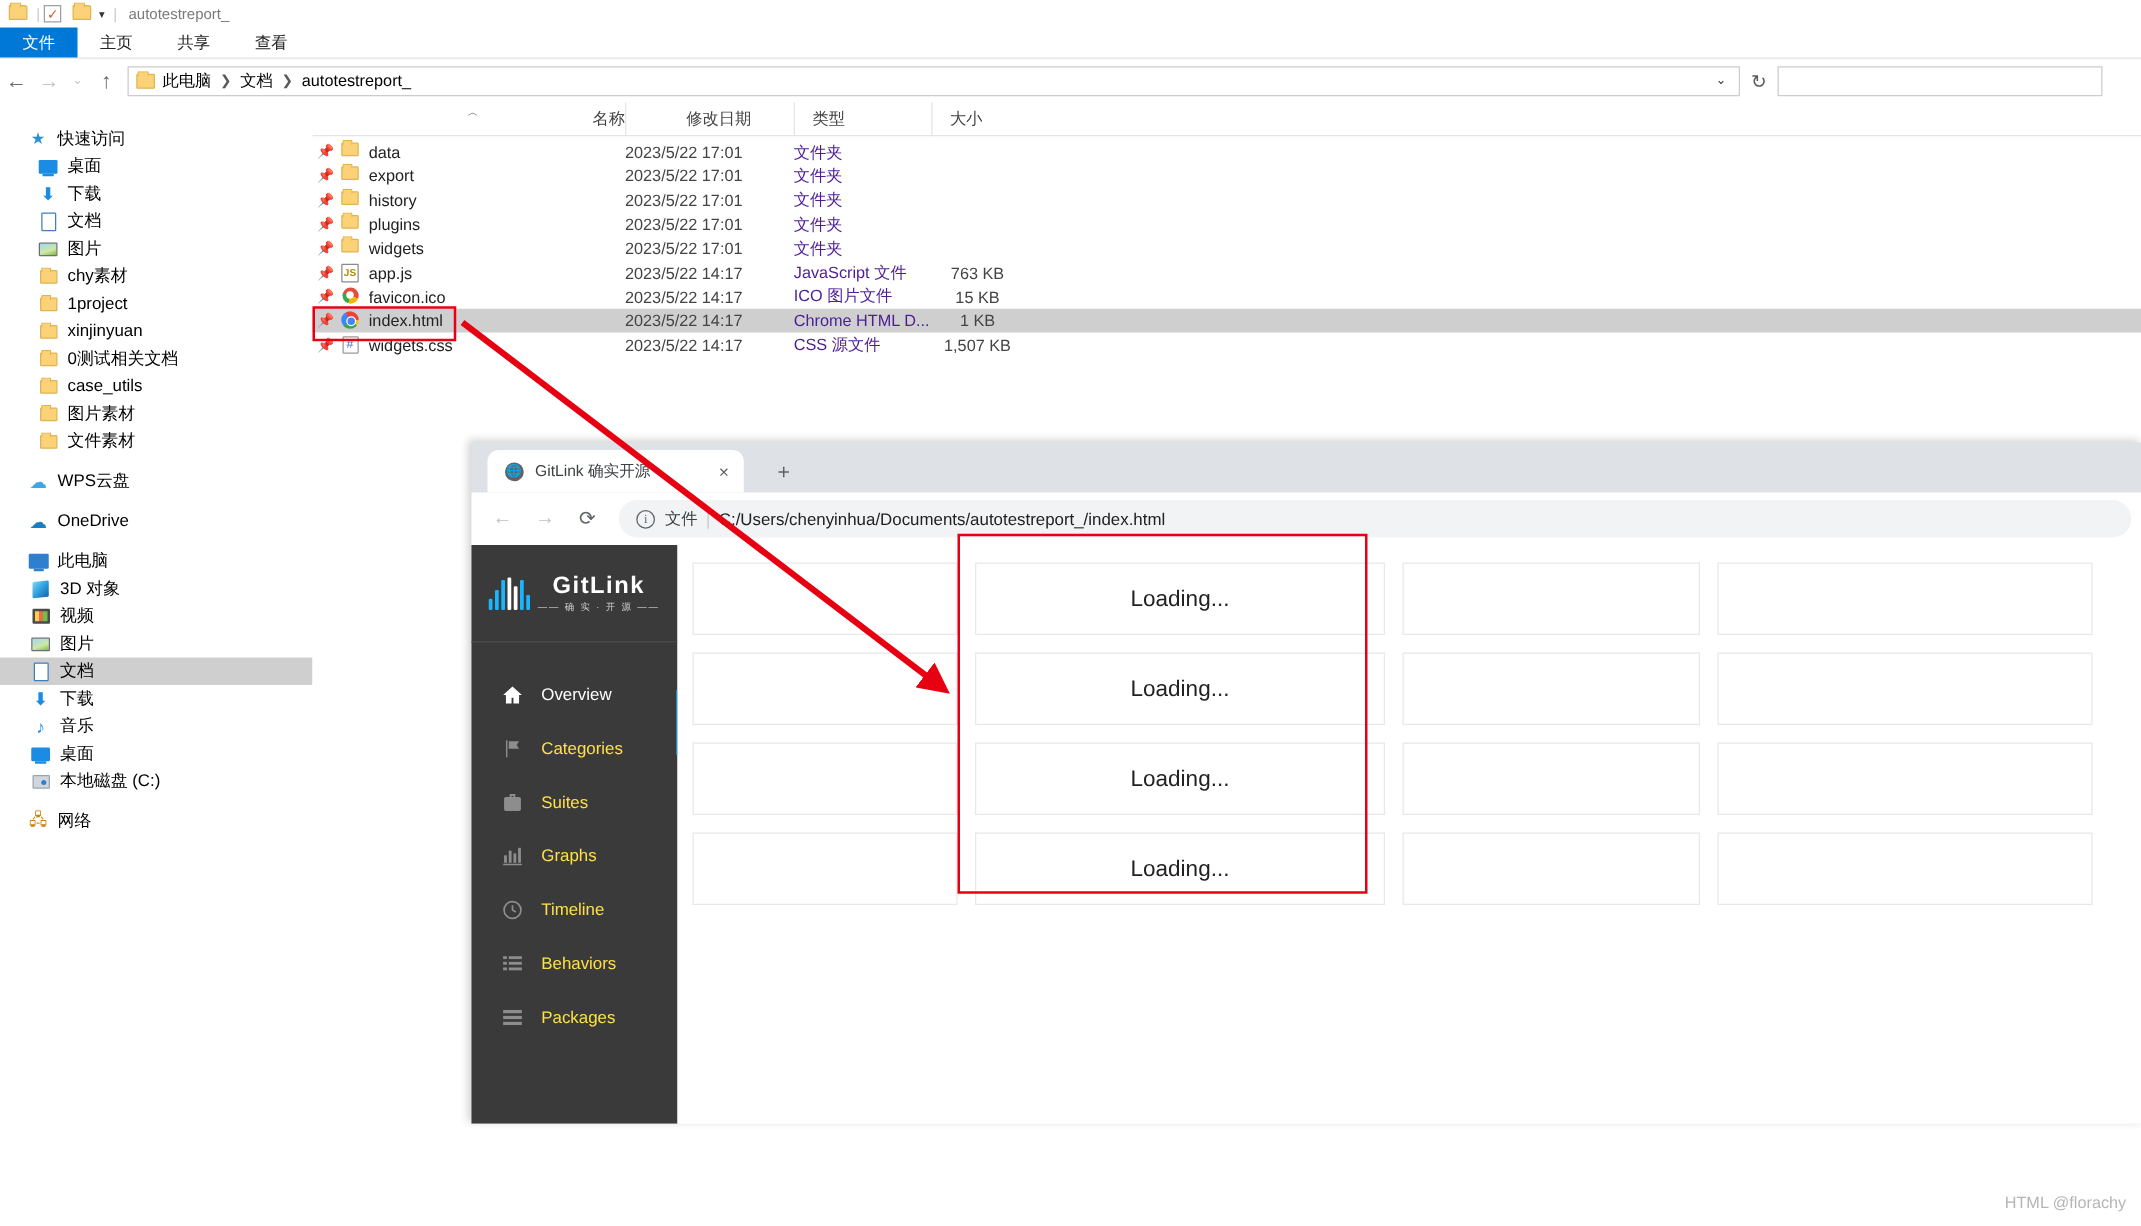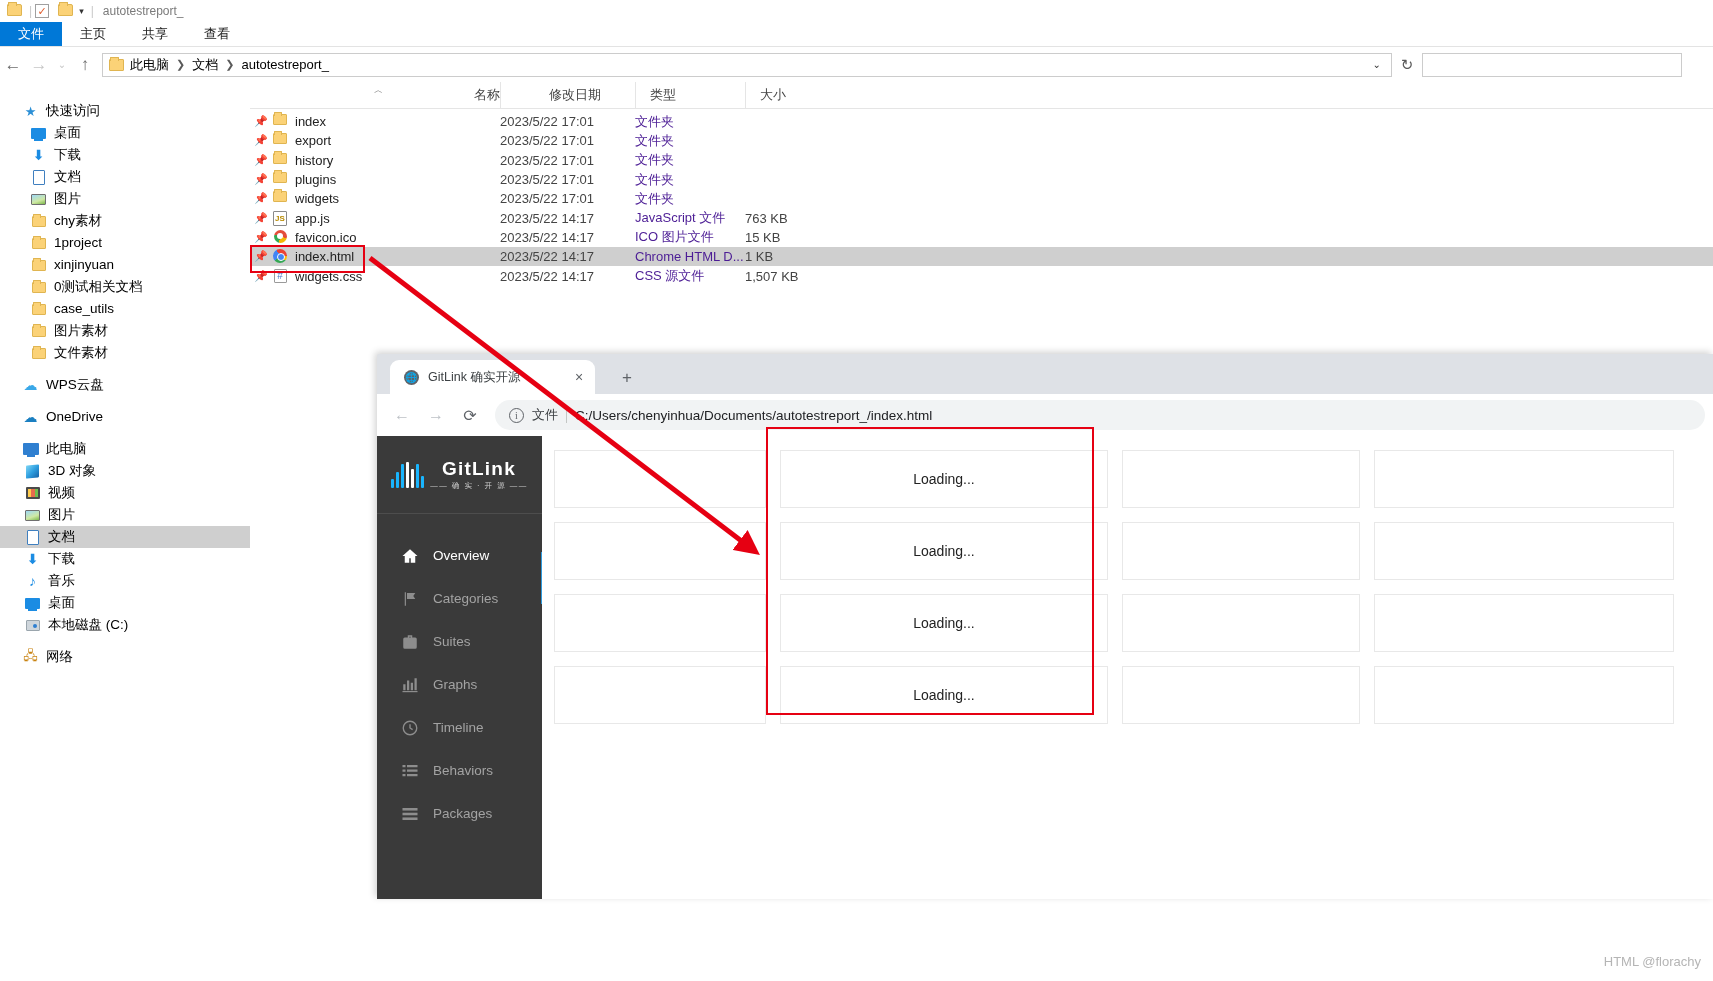--- a/index.html
+++ b/index.html
@@ -148,21 +148,21 @@
   .col-type { width:110px; }
   .col-size { width:75px; }
   .sort-caret { position:absolute; left:124px; top:2px; font-size:9px; color:#777; }
   .fl-rows { position:relative; padding-top:3px; }
   .fl-row { height:19.3px; display:flex; align-items:center; font-size:13px; color:#222; }
   .fl-row.selected { background:#cfcfcf; color:#222; }
   .fl-pin { width:22px; text-align:center; color:#8b8b8b; font-size:11px; flex:none; }
   .fl-name { width:228px; display:flex; align-items:center; gap:7px; padding-left:0px; }
   .fl-date { width:135px; color:#444; }
   .fl-type { width:110px; color:#4c1d95; }
-  .fl-size { width:75px; color:#444; text-align:left; padding-right:1px; }
+  .fl-size { width:75px; color:#444; text-align:center; padding-right:1px; }
   .fl-icon { width:16px; height:15px; display:flex; align-items:flex-start; justify-content:center; flex:none;}
 
   .ic-js {
     width:14px;height:15px;background:#fff;border:1px solid #8a8a8a;border-radius:1px;
     font-size:8px;color:#b88a00;display:flex;align-items:center;justify-content:center;font-weight:bold;
   }
   .ic-ico {
     width:13px;height:13px;border-radius:50%;
     background:conic-gradient(#e44d3a 0 30%, #f2b705 30% 55%, #34a853 55% 80%, #e44d3a 80% 100%);
     position:relative;
@@ -239,33 +239,33 @@
     border-bottom:1px solid #4d4d4d;
   }
   .gl-bars { display:flex; align-items:flex-end; gap:2px; height:26px; }
   .gl-bars i { display:block; width:3px; background:#19b5fe; border-radius:1px; }
   .gl-logo-text { display:flex; flex-direction:column; align-items:center; }
   .gl-name { font-size:19px; font-weight:bold; color:#fff; letter-spacing:1.2px; line-height:1; }
   .gl-sub { font-size:7.5px; color:#cfcfcf; letter-spacing:1.5px; margin-top:3px; }
   .gl-nav { padding-top:20px; }
   .gl-nav-item {
     height:43px; display:flex; align-items:center; gap:14px; padding-left:24px;
-    font-size:13.5px; color:#a3a3a3;
+    font-size:13.5px; color:#fde047;
   }
   .gl-nav-item.active { color:#ffffff; }
   .gl-ic { width:18px; height:18px; flex:none; display:flex; align-items:center; justify-content:center; }
   .gl-accent-bar {
     position:absolute; right:-4px; top:116px; width:5px; height:52px; background:#2f9bdd;
   }
   .gl-main { flex:1; padding:14px 12px 0 12px; position:relative; background:#fff; }
   .card-row { display:flex; gap:14px; margin-bottom:14px; }
   .card {
     height:58px; border:1px solid #e8e8e8; background:#fff;
     display:flex; align-items:center; justify-content:center;
-    font-size:14px; color:#222;
+    font-size:18px; color:#222;
   }
   .card.c1 { width:212px; }
   .card.c2 { width:328px; }
   .card.c3 { width:238px; }
   .card.c4 { width:300px; }
 
   
   .red-box-cards {
     position:absolute; left:766px; top:427px; width:328px; height:288px;
     border:2.6px solid #e60012; pointer-events:none; z-index:40;
@@ -495,21 +495,21 @@
       </div>
 
       <div class="fl-rows">
 
         <div class="fl-row">
           <span class="fl-pin">📌</span>
           <span class="fl-name">
             <span class="fl-icon">
                 <span class="ic-folder"></span>
               </span>
-            <span>index</span>
+            <span>data</span>
           </span>
           <span class="fl-date">2023/5/22 17:01</span>
           <span class="fl-type">文件夹</span>
           <span class="fl-size"></span>
         </div>
 
         <div class="fl-row">
           <span class="fl-pin">📌</span>
           <span class="fl-name">
             <span class="fl-icon">

